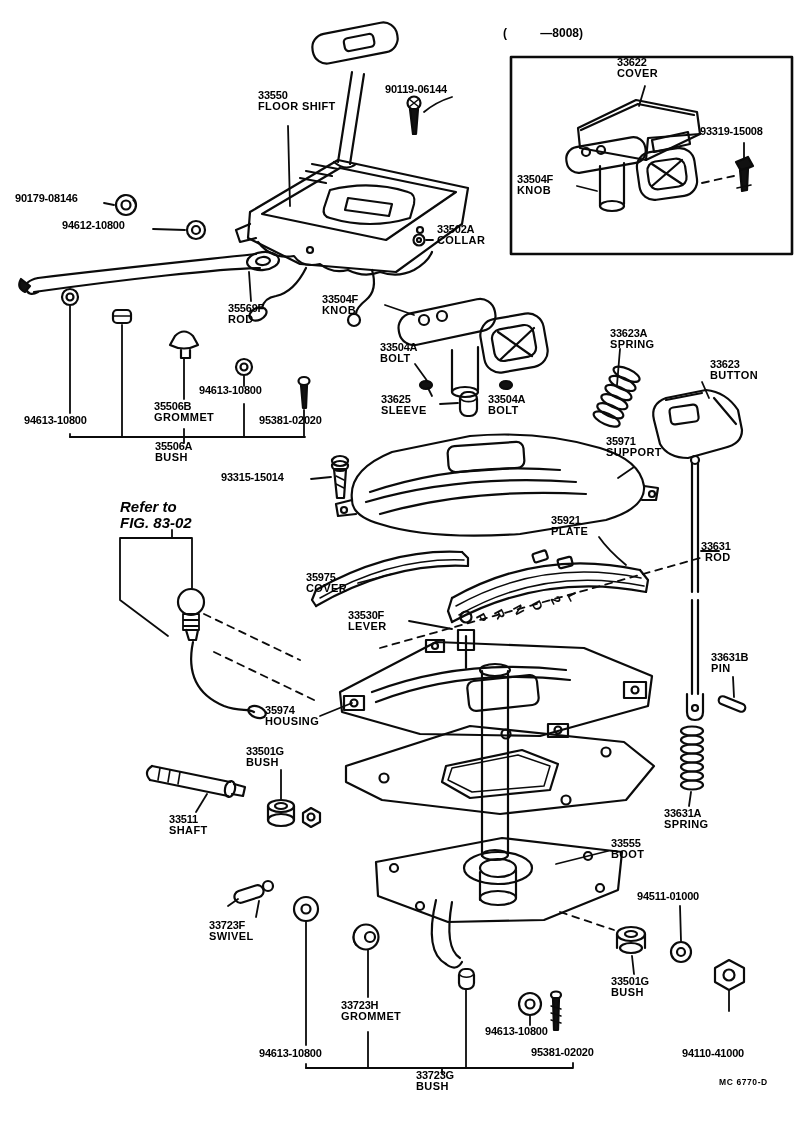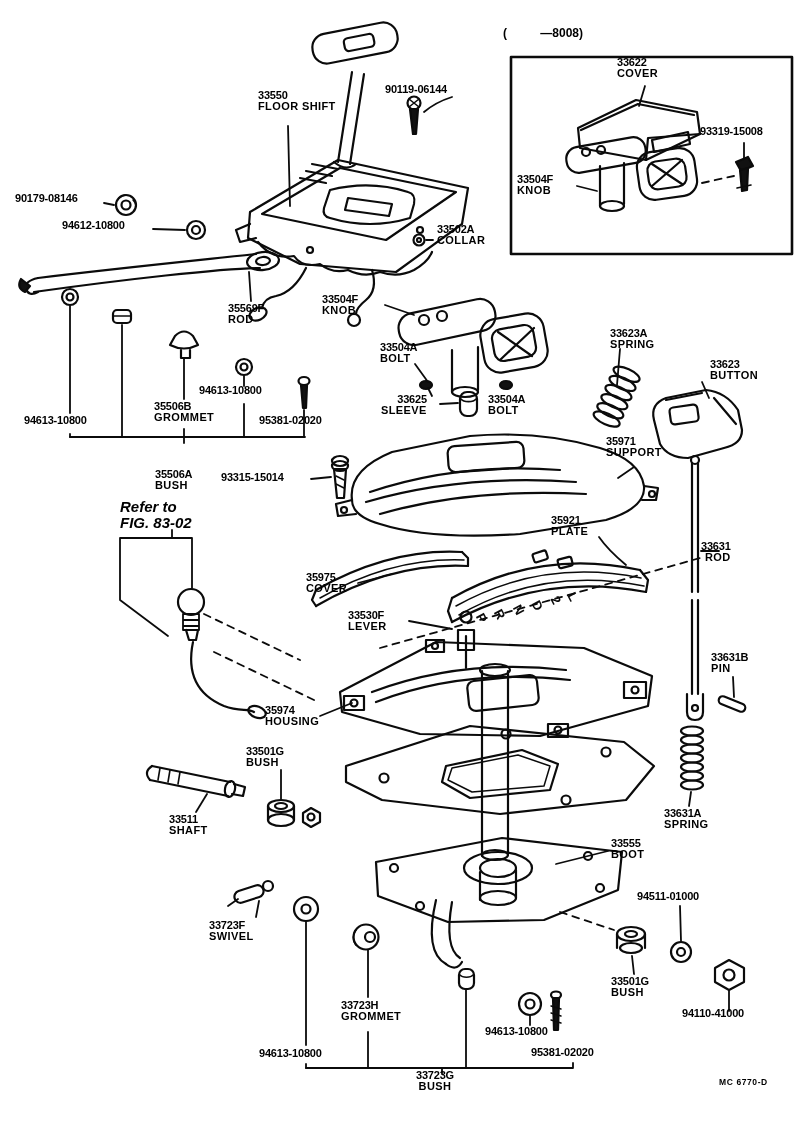--- a/index.html
+++ b/index.html
@@ -423,25 +423,25 @@
       <div class="part-label" style="left: 154px; top: 401px;">
         <div class="pl-num">35506B</div>
         <div class="pl-name">GROMMET</div>
       </div>
       <div class="part-label" style="left: 24px; top: 415px;">
         <div class="pl-num">94613-10800</div>
       </div>
       <div class="part-label" style="left: 259px; top: 415px;">
         <div class="pl-num">95381-02020</div>
       </div>
-      <div class="part-label" style="left: 155px; top: 441px; margin-top: 28px;">
+      <div class="part-label" style="left: 155px; top: 441px;">
         <div class="pl-num">35506A</div>
         <div class="pl-name">BUSH</div>
       </div>
-      <div class="part-label" style="left: 381px; top: 394px; text-align: right;">
+      <div class="part-label" style="left: 381px; top: 394px;">
         <div class="pl-num">33625</div>
         <div class="pl-name">SLEEVE</div>
       </div>
       <div class="part-label" style="left: 488px; top: 394px;">
         <div class="pl-num">33504A</div>
         <div class="pl-name">BOLT</div>
       </div>
       <div class="part-label" style="left: 606px; top: 436px;">
         <div class="pl-num">35971</div>
         <div class="pl-name">SUPPORT</div>
@@ -497,37 +497,37 @@
         <div class="pl-num">94511-01000</div>
       </div>
       <div class="part-label" style="left: 209px; top: 920px;">
         <div class="pl-num">33723F</div>
         <div class="pl-name">SWIVEL</div>
       </div>
       <div class="part-label" style="left: 611px; top: 976px;">
         <div class="pl-num">33501G</div>
         <div class="pl-name">BUSH</div>
       </div>
-      <div class="part-label" style="left: 682px; top: 1008px;">
+      <div class="part-label" style="left: 682px; top: 1048px;">
         <div class="pl-num">94110-41000</div>
       </div>
       <div class="part-label" style="left: 259px; top: 1048px;">
         <div class="pl-num">94613-10800</div>
       </div>
       <div class="part-label" style="left: 341px; top: 1000px;">
         <div class="pl-num">33723H</div>
         <div class="pl-name">GROMMET</div>
       </div>
       <div class="part-label" style="left: 485px; top: 1026px;">
         <div class="pl-num">94613-10800</div>
       </div>
       <div class="part-label" style="left: 531px; top: 1047px;">
         <div class="pl-num">95381-02020</div>
       </div>
-      <div class="part-label" style="left: 416px; top: 1070px; text-align: center;">
+      <div class="part-label" style="left: 416px; top: 1070px;">
         <div class="pl-num">33723G</div>
         <div class="pl-name">BUSH</div>
       </div>
       <div class="part-label" style="left: 617px; top: 57px;">
         <div class="pl-num">33622</div>
         <div class="pl-name">COVER</div>
       </div>
       <div class="part-label" style="left: 700px; top: 126px;">
         <div class="pl-num">93319-15008</div>
       </div>

